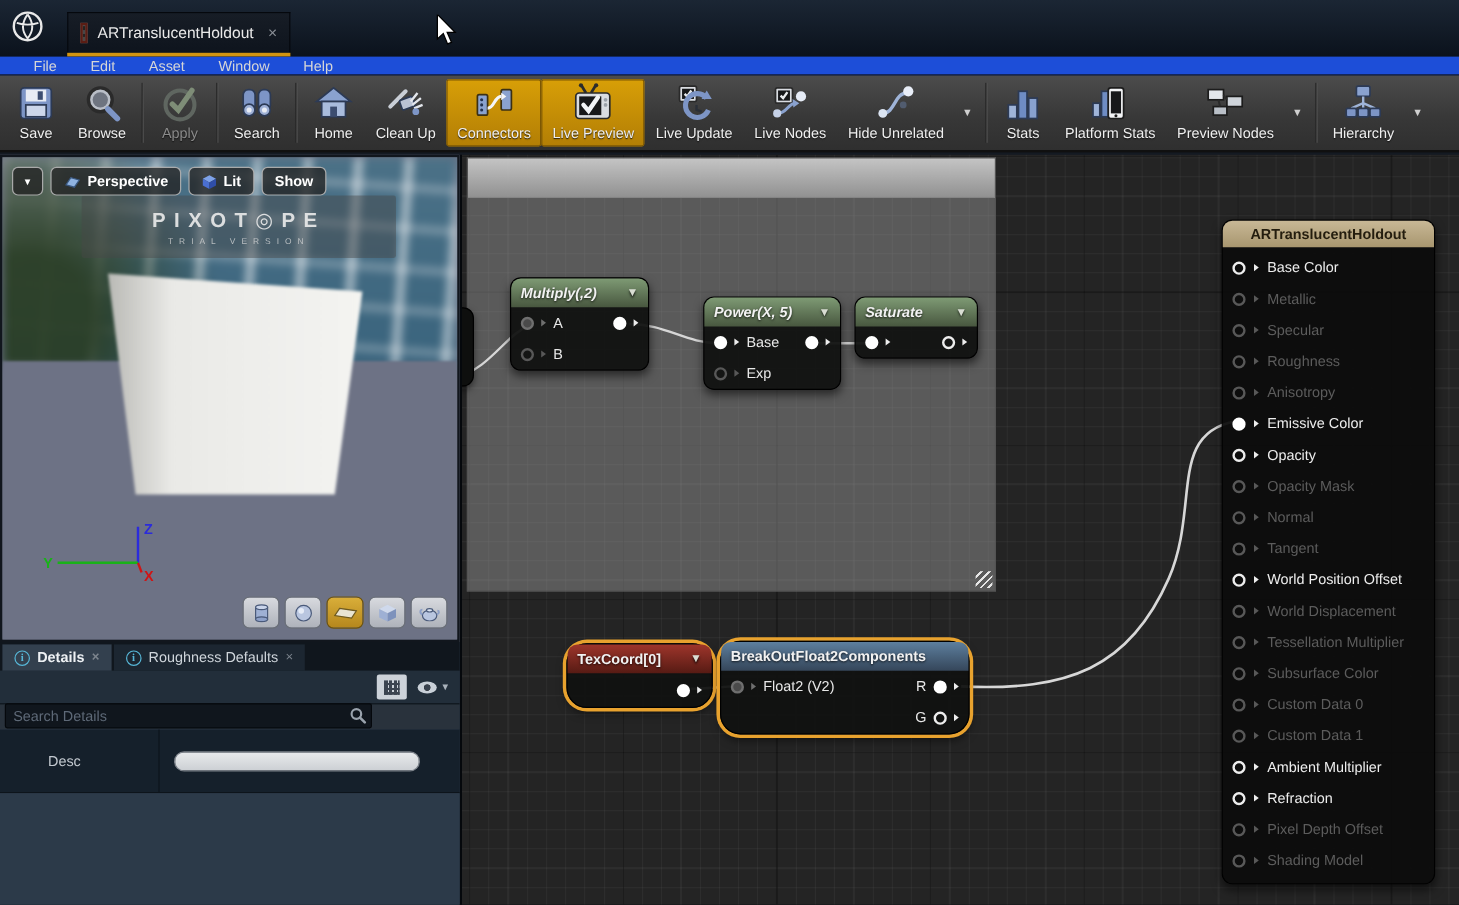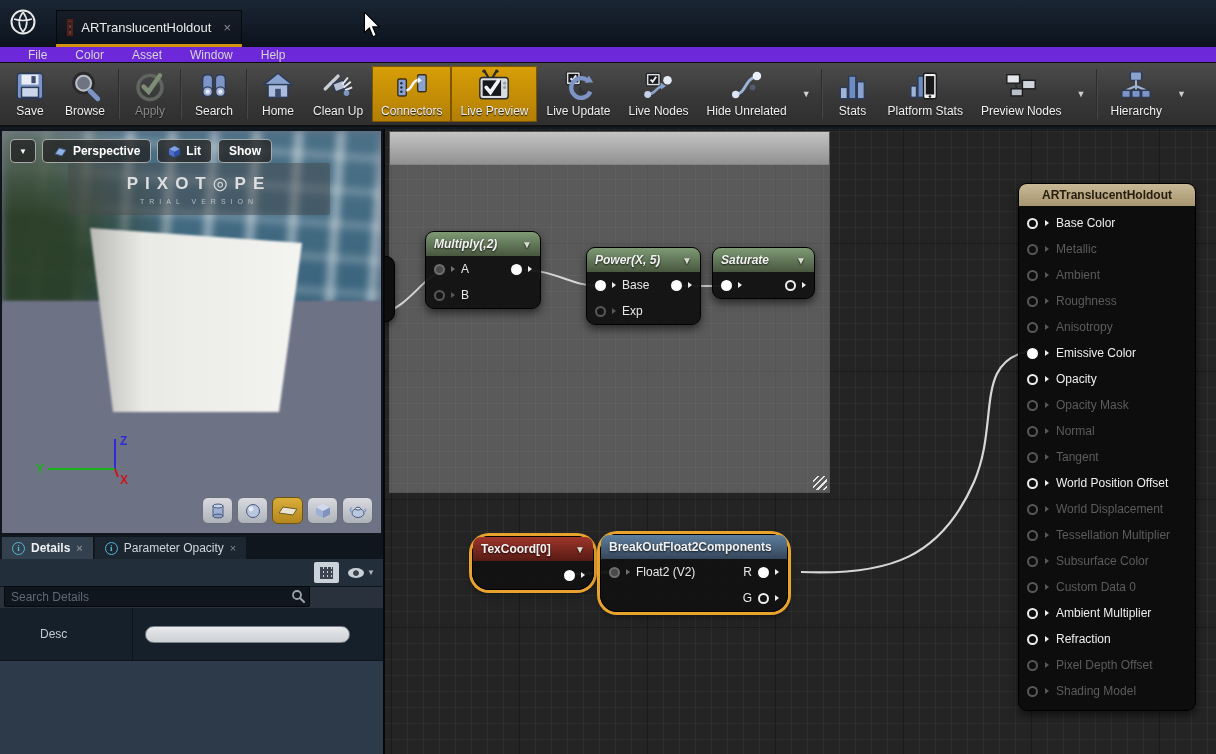--- a/index.html
+++ b/index.html
@@ -18,21 +18,21 @@
     background:#d29410; }
   .tab-icon { width:17px; height:17px; border:2px solid #5a1d14;
     background:
       repeating-linear-gradient(0deg,#9a9a9a 0 3px,#4a4a4a 3px 6px),
       #777; background-blend-mode:multiply; }
   .tab-label { color:#e9e9e9; font-size:13px; white-space:nowrap; }
   .tab-close { color:#8a8f96; font-size:13px; margin-left:4px; cursor:default; }
   .cursor { position:absolute; left:362px; top:12px; }
 
   
-  .menubar { height:16px; background:#6d28d9; display:flex; align-items:center;
+  .menubar { height:16px; background:#1d4ed8; display:flex; align-items:center;
     padding-left:14px; gap:0; border-bottom:1px solid #0c0c0c; }
   .menu-item { color:#d6d6d6; font-size:12px; padding:0 14px; line-height:16px; }
 
   
   .toolbar { height:64px; background:linear-gradient(#4c4c4c,#383838 55%,#2f2f2f);
     display:flex; align-items:stretch; border-bottom:2px solid #101010; padding:2px 4px; }
   .tbtn { display:flex; flex-direction:column; align-items:center; justify-content:flex-end;
     padding:3px 9px 4px; margin:1px 0; border-radius:2px; }
   .tbtn .ticon { height:38px; display:flex; align-items:center; }
   .tbtn .tlabel { color:#efefef; font-size:12px; margin-top:1px; text-shadow:0 1px 1px #111;
@@ -181,21 +181,21 @@
       <span class="tab-close">×</span>
     </div>
     <div class="tab-underline"></div>
     <svg class="cursor" width="20" height="26" viewBox="0 0 13 19">
       <polygon points="1,0 1,15 4.6,11.7 7.2,18 9.6,17 7,10.9 11.8,10.9" fill="#fff" stroke="#000" stroke-width="0.8"></polygon>
     </svg>
   </div>
 
   <div class="menubar">
     <span class="menu-item">File</span>
-    <span class="menu-item">Color</span>
+    <span class="menu-item">Edit</span>
     <span class="menu-item">Asset</span>
     <span class="menu-item">Window</span>
     <span class="menu-item">Help</span>
   </div>
 
   <div class="toolbar">
     <div class="tbtn">
       <span class="ticon">
         <svg width="34" height="34" viewBox="0 0 24 24">
             <rect x="3" y="3" width="18" height="18" rx="2" fill="#7d95c6" stroke="#2c3a55"></rect>
@@ -472,21 +472,21 @@
 
       <div class="details">
         <div class="dtabs">
           <div class="dtab active">
             <span class="info-i">i</span>
             <span class="dlabel">Details</span>
             <span class="tclose">×</span>
           </div>
           <div class="dtab">
             <span class="info-i">i</span>
-            <span class="dlabel">Parameter Opacity</span>
+            <span class="dlabel">Roughness Defaults</span>
             <span class="tclose">×</span>
           </div>
         </div>
         <div class="dsearch">
           <div class="search-box">
             <input type="text" placeholder="Search Details" style="">
             <svg class="search-mag" width="15" height="15" viewBox="0 0 15 15">
                 <circle cx="6" cy="6" r="4" fill="none" stroke="#9aa3ad" stroke-width="1.8"></circle>
                 <path d="M9 9 L13 13" stroke="#9aa3ad" stroke-width="2.2" stroke-linecap="round"></path>
               </svg>
@@ -589,21 +589,21 @@
         <div class="ghead hdr-red">
           <span>TexCoord[0]</span>
           <span class="hcaret">▼</span>
         </div>
         <div class="grow" style="height:28px;">
           <span class="pin filled outpin"></span>
             <span class="pin-arrow"></span>
         </div>
       </div>
 
-      <div class="gnode sel" style="left:215px; top:405px; width:188px;">
+      <div class="gnode sel" style="left:215px; top:405px; width:208px;">
         <div class="ghead hdr-blue">
           <span>BreakOutFloat2Components</span>
         </div>
         <div class="grow">
           <span class="pin gray"></span>
             <span class="pin-arrow grayc"></span>
           <span>Float2 (V2)</span>
           <span class="outpin" style="margin-left:auto;">R</span>
           <span class="pin filled"></span>
             <span class="pin-arrow"></span>
@@ -626,21 +626,21 @@
             <span class="plabel">Base Color</span>
           </div>
         <div class="mrow off">
             <span class="pin dim"></span>
             <span class="pin-arrow dimc"></span>
             <span class="plabel">Metallic</span>
           </div>
         <div class="mrow off">
             <span class="pin dim"></span>
             <span class="pin-arrow dimc"></span>
-            <span class="plabel">Ambient</span>
+            <span class="plabel">Specular</span>
           </div>
         <div class="mrow off">
             <span class="pin dim"></span>
             <span class="pin-arrow dimc"></span>
             <span class="plabel">Roughness</span>
           </div>
         <div class="mrow off">
             <span class="pin dim"></span>
             <span class="pin-arrow dimc"></span>
             <span class="plabel">Anisotropy</span>
@@ -688,20 +688,25 @@
         <div class="mrow off">
             <span class="pin dim"></span>
             <span class="pin-arrow dimc"></span>
             <span class="plabel">Subsurface Color</span>
           </div>
         <div class="mrow off">
             <span class="pin dim"></span>
             <span class="pin-arrow dimc"></span>
             <span class="plabel">Custom Data 0</span>
           </div>
+        <div class="mrow off">
+            <span class="pin dim"></span>
+            <span class="pin-arrow dimc"></span>
+            <span class="plabel">Custom Data 1</span>
+          </div>
         <div class="mrow">
             <span class="pin"></span>
             <span class="pin-arrow"></span>
             <span class="plabel">Ambient Multiplier</span>
           </div>
         <div class="mrow">
             <span class="pin"></span>
             <span class="pin-arrow"></span>
             <span class="plabel">Refraction</span>
           </div>

